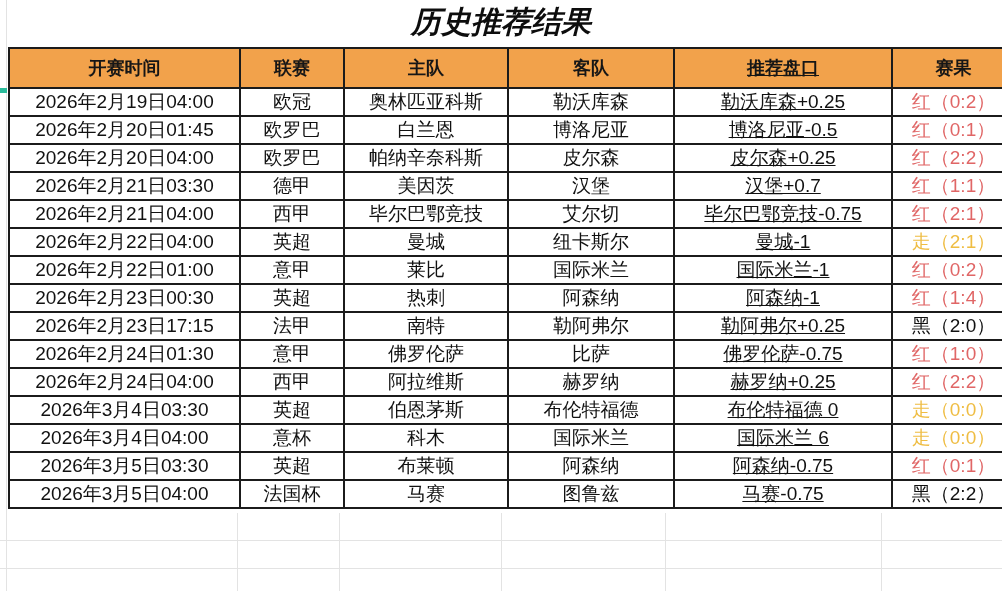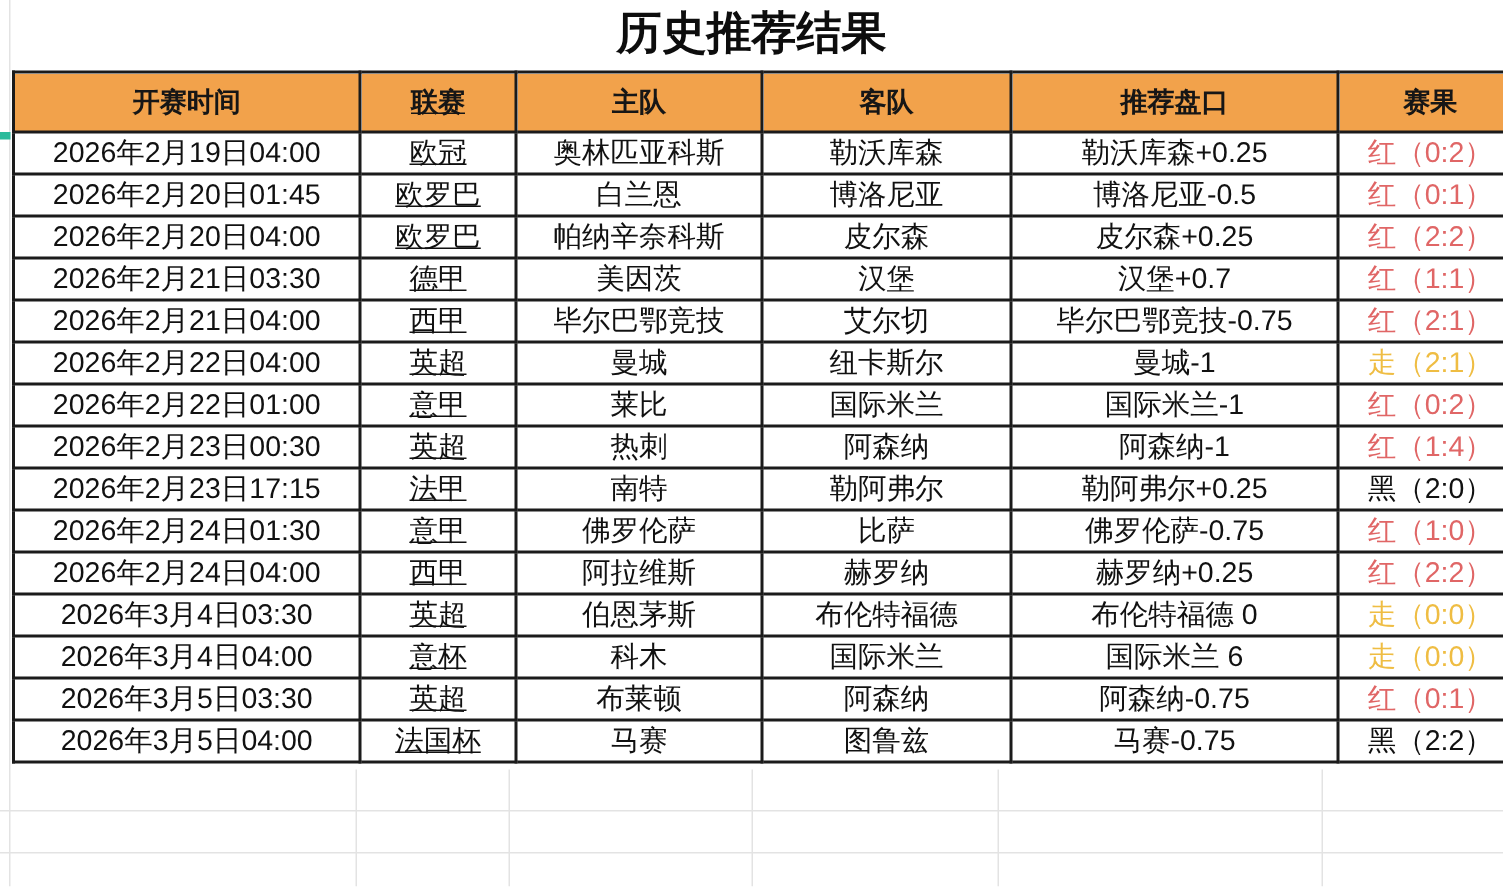--- a/index.html
+++ b/index.html
@@ -4,39 +4,39 @@
 <style>
   html,body { margin:0; padding:0; }
   .screen {
     position:relative; width:1002px; height:591px;
     background:#ffffff; overflow:hidden;
     font-family:"Liberation Sans","DejaVu Sans",sans-serif;
     color:#111;
   }
   .page-title {
     position:absolute; top:2px; left:0; width:1002px;
-    text-align:center; font-size:30px; font-weight:bold; color:#0d0d0d;
+    text-align:center; font-size:30px; font-weight:bold; color:#0d0d0d;font-style:italic;
   }
   table.results {
     position:absolute; left:8px; top:47px; width:994px;
     border-collapse:collapse; table-layout:fixed;
   }
   table.results th, table.results td {
     border:2px solid var(--border-color,#1b1b1b);
     text-align:center; vertical-align:middle;
     padding:0; overflow:hidden; white-space:nowrap;
   }
   table.results thead th {
     background:var(--header-bg,#F2A24B);
     height:38px; font-size:18px; font-weight:bold; color:#161616;
   }
   table.results td { height:26px; font-size:19px; background:#ffffff; }
-  .c-time { width:229px; } .c-league { width:102px;text-decoration:underline; }
+  .c-time { width:229px; } .c-league { width:102px; }
   .c-home { width:162px;margin-left:36px; } .c-away { width:164px; }
-  .c-handicap { width:216px; } .c-result { width:121px; }
+  .c-handicap { width:216px;text-decoration:underline; } .c-result { width:121px; }
   .gridline { position:absolute; background:var(--grid-color,#E3E3E3); }
   .gridline.v { width:1px; } .gridline.h { height:1px; }
   .selection-mark { position:absolute; left:0; top:88px; width:7px; height:5px; }
 </style>
 </head>
 <body>
 
 <div class="screen">
 
   <div class="page-title">历史推荐结果</div>

